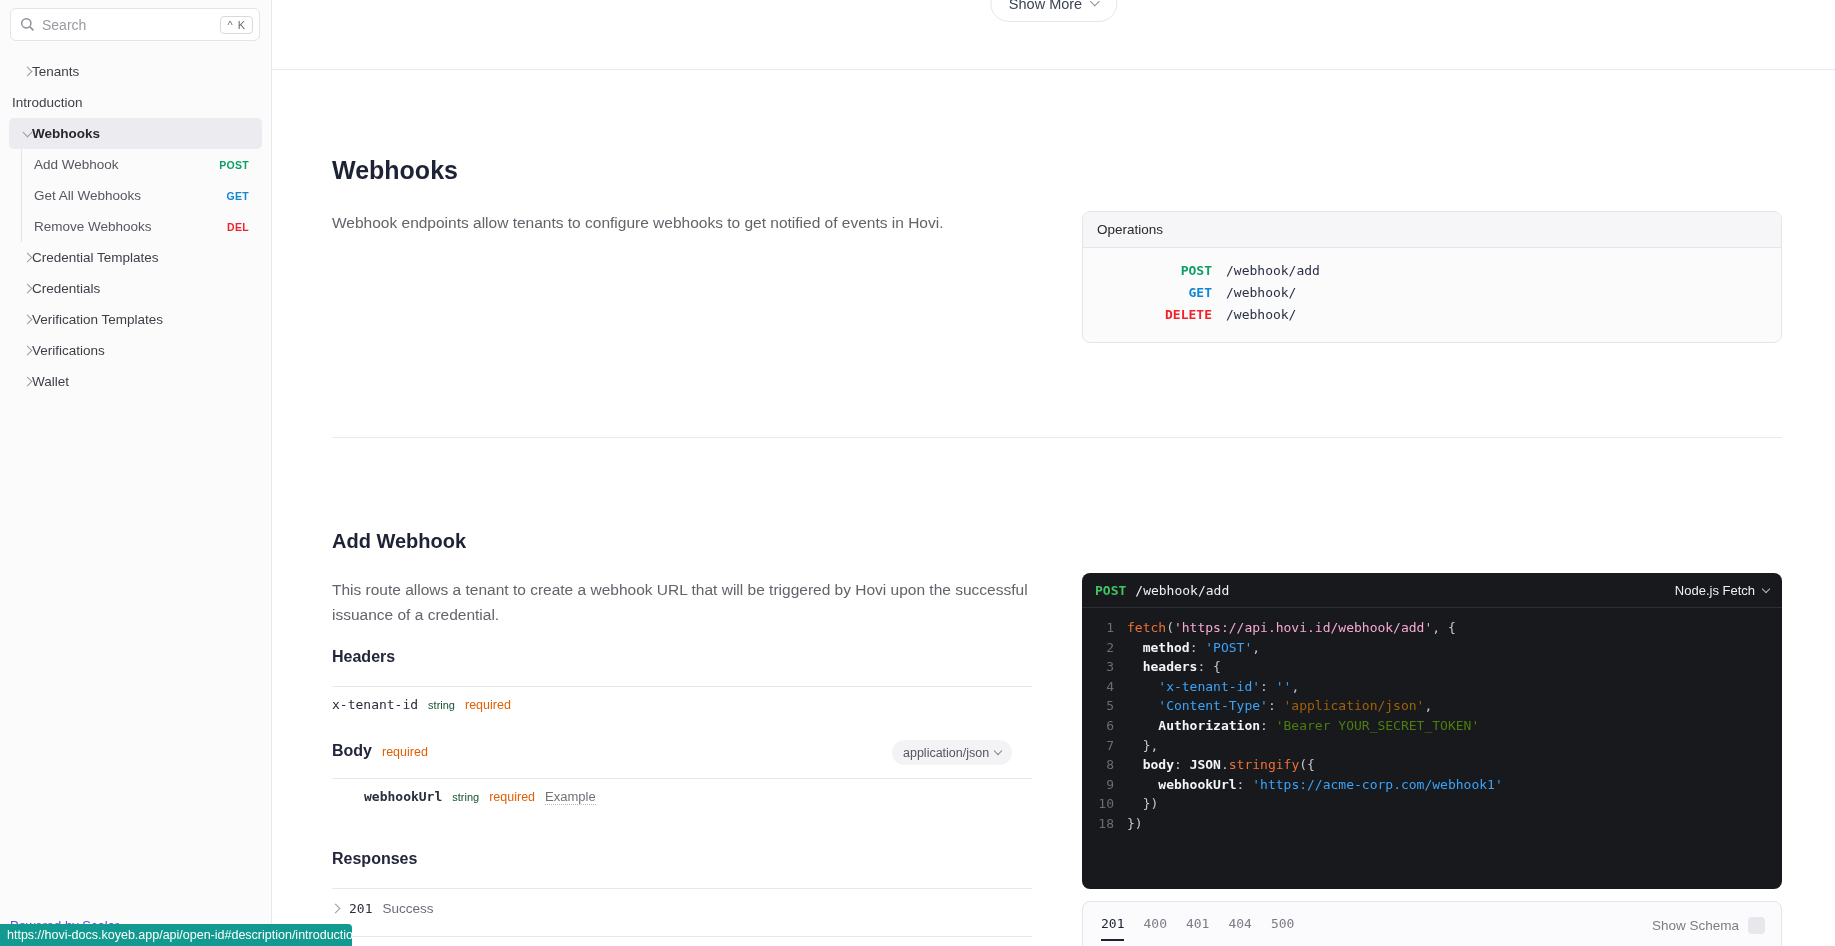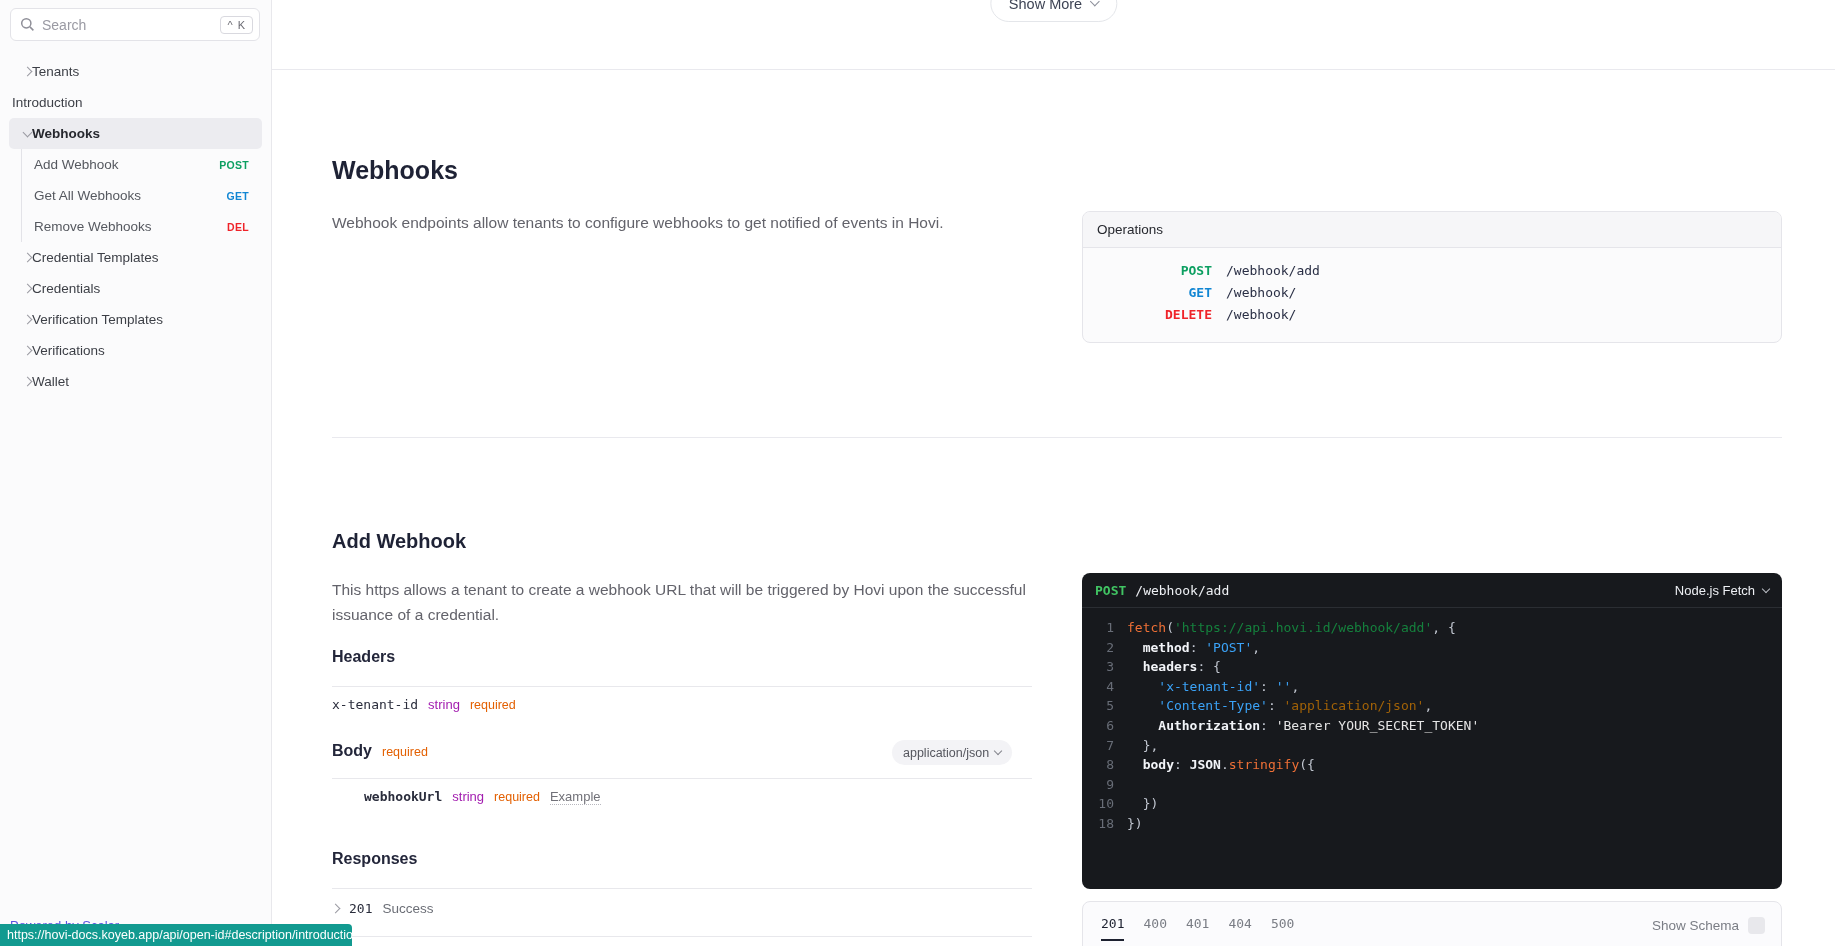--- a/index.html
+++ b/index.html
@@ -61,21 +61,21 @@
   .ops-row .m { width:115px; text-align:right; margin-right:14px; font-weight:700; }
   .ops-row .p { color:#2a2f45; }
 
   .h2 { position:absolute; left:60px; top:530px; font-size:20px; font-weight:700; color:#1e2235; }
   .desc2 { position:absolute; left:60px; top:577px; width:700px; font-size:15.5px; color:#63636b; line-height:25px; }
   .h3 { position:absolute; left:60px; font-size:16px; font-weight:700; color:#23263a; }
   .rule { position:absolute; left:60px; width:700px; border-top:1px solid #e8e8ec; }
   .param-row { position:absolute; left:60px; display:flex; align-items:baseline; gap:10px; }
   .param-row.indent { left:92px; }
   .pname { font-size:13px; color:#2a2d3c; }
-  .ptype { font-size:13px; color:#a21caf; }
+  .ptype { font-size:11px; color:#14532d; }
   .preq  { font-size:12.5px; }
   .pexample { font-size:13px; color:#717178; border-bottom:1px dotted #b8b8bf; cursor:pointer; }
   .req-inline { font-size:12.5px; margin-left:10px; font-weight:400; }
   .ct-pill { position:absolute; left:620px; top:740px; height:25px; background:#f3f3f6; border-radius:13px;
     display:flex; align-items:center; gap:6px; padding:0 11px; font-size:12.5px; color:#55565e; cursor:pointer; }
   .ct-pill .chev-sm { width:6px; height:6px; border-right:1.4px solid #84858d; border-bottom:1.4px solid #84858d;
     transform:rotate(45deg); margin-top:-3px; }
   .resp-row { position:absolute; left:60px; top:901px; display:flex; align-items:center; gap:10px; cursor:pointer; }
   .resp-row .chev { position:static; }
   .resp-row .code { font-size:13px; color:#2a2d3c; }
@@ -208,21 +208,21 @@
         <div class="ops-row mono">
           <span class="m" style="color: rgb(239, 35, 41);">DELETE</span>
           <span class="p">/webhook/</span>
         </div>
       </div>
   </div>
 
   <div class="sect-divider" style="top:437px"></div>
 
   <h2 class="h2">Add Webhook</h2>
-  <p class="desc2">This https allows a tenant to create a webhook URL that will be triggered by Hovi upon the successful issuance of a credential.</p>
+  <p class="desc2">This route allows a tenant to create a webhook URL that will be triggered by Hovi upon the successful issuance of a credential.</p>
 
   <h3 class="h3" style="top:648px">Headers</h3>
   <div class="rule" style="top:686px"></div>
   <div class="param-row" style="top:697px">
     <span class="pname mono">x-tenant-id</span>
     <span class="ptype">string</span>
     <span class="preq req-color" style="color: rgb(227, 96, 2);">required</span>
   </div>
 
   <h3 class="h3" style="top:742px"><span>Body</span><span class="req-inline req-color" style="color: rgb(227, 96, 2);">required</span></h3>
@@ -250,29 +250,29 @@
   <div class="code-panel">
     <div class="code-head">
       <span class="cm mono" style="color: rgb(65, 196, 99);">POST</span>
       <span class="cp mono">/webhook/add</span>
       <span class="client-sel">
         <span>Node.js Fetch</span>
         <span class="chev-sm"></span>
       </span>
     </div>
     <div class="code-body mono">
-        <div class="cline"><span class="ln">1</span><span><span style="color: rgb(239, 112, 54);">fetch</span><span style="color: rgb(194, 199, 209);">(</span><span style="color: #15803d; text-align: right;">'https://api.hovi.id/webhook/add'</span><span style="color: rgb(194, 199, 209);">, {</span></span></div>
+        <div class="cline"><span class="ln">1</span><span><span style="color: rgb(239, 112, 54);">fetch</span><span style="color: rgb(194, 199, 209);">(</span><span style="color: #f9a8d4; text-align: right;">'https://api.hovi.id/webhook/add'</span><span style="color: rgb(194, 199, 209);">, {</span></span></div>
         <div class="cline"><span class="ln">2</span><span><span style="color: rgb(194, 199, 209);">  </span><span style="color: rgb(242, 244, 248); font-weight: 700;">method</span><span style="color: rgb(194, 199, 209);">: </span><span style="color: rgb(59, 163, 248);">'POST'</span><span style="color: rgb(194, 199, 209);">,</span></span></div>
         <div class="cline"><span class="ln">3</span><span><span style="color: rgb(194, 199, 209);">  </span><span style="color: rgb(242, 244, 248); font-weight: 700;">headers</span><span style="color: rgb(194, 199, 209);">: {</span></span></div>
         <div class="cline"><span class="ln">4</span><span><span style="color: rgb(194, 199, 209);">    </span><span style="color: rgb(59, 163, 248);">'x-tenant-id'</span><span style="color: rgb(194, 199, 209);">: </span><span style="color: rgb(59, 163, 248);">''</span><span style="color: rgb(194, 199, 209);">,</span></span></div>
         <div class="cline"><span class="ln">5</span><span><span style="color: rgb(194, 199, 209);">    </span><span style="color: rgb(59, 163, 248);">'Content-Type'</span><span style="color: rgb(194, 199, 209);">: </span><span style="color: #a16207;">'application/json'</span><span style="color: rgb(194, 199, 209);">,</span></span></div>
-        <div class="cline"><span class="ln">6</span><span><span style="color: rgb(194, 199, 209);">    </span><span style="color: rgb(242, 244, 248); font-weight: 700;">Authorization</span><span style="color: rgb(194, 199, 209);">: </span><span style="color: #e5e5e5;">'Bearer YOUR_SECRET_TOKEN'</span></span></div>
+        <div class="cline"><span class="ln">6</span><span><span style="color: rgb(194, 199, 209);">    </span><span style="color: rgb(242, 244, 248); font-weight: 700;">Authorization</span><span style="color: rgb(194, 199, 209);">: </span><span style="color: #4d7c0f;">'Bearer YOUR_SECRET_TOKEN'</span></span></div>
         <div class="cline"><span class="ln">7</span><span><span style="color: rgb(194, 199, 209);">  },</span></span></div>
         <div class="cline"><span class="ln">8</span><span><span style="color: rgb(194, 199, 209);">  </span><span style="color: rgb(242, 244, 248); font-weight: 700;">body</span><span style="color: rgb(194, 199, 209);">: </span><span style="color: rgb(242, 244, 248); font-weight: 700;">JSON</span><span style="color: rgb(194, 199, 209);">.</span><span style="color: rgb(239, 112, 54);">stringify</span><span style="color: rgb(194, 199, 209);">({</span></span></div>
-        <div class="cline"><span class="ln">9</span></div>
+        <div class="cline"><span class="ln">9</span><span><span style="color: rgb(194, 199, 209);">    </span><span style="color: rgb(242, 244, 248); font-weight: 700;">webhookUrl</span><span style="color: rgb(194, 199, 209);">: </span><span style="color: rgb(59, 163, 248);">'https://acme-corp.com/webhook1'</span></span></div>
         <div class="cline"><span class="ln">10</span><span><span style="color: rgb(194, 199, 209);">  })</span></span></div>
         <div class="cline"><span class="ln">18</span><span><span style="color: rgb(194, 199, 209);">})</span></span></div>
       </div>
   </div>
 
   <div class="tabs-panel">
     <div class="tabs-row">
       <span class="tabs-host mono" style="display:flex">
           <span class="tab active">201</span>
           <span class="tab">400</span>

